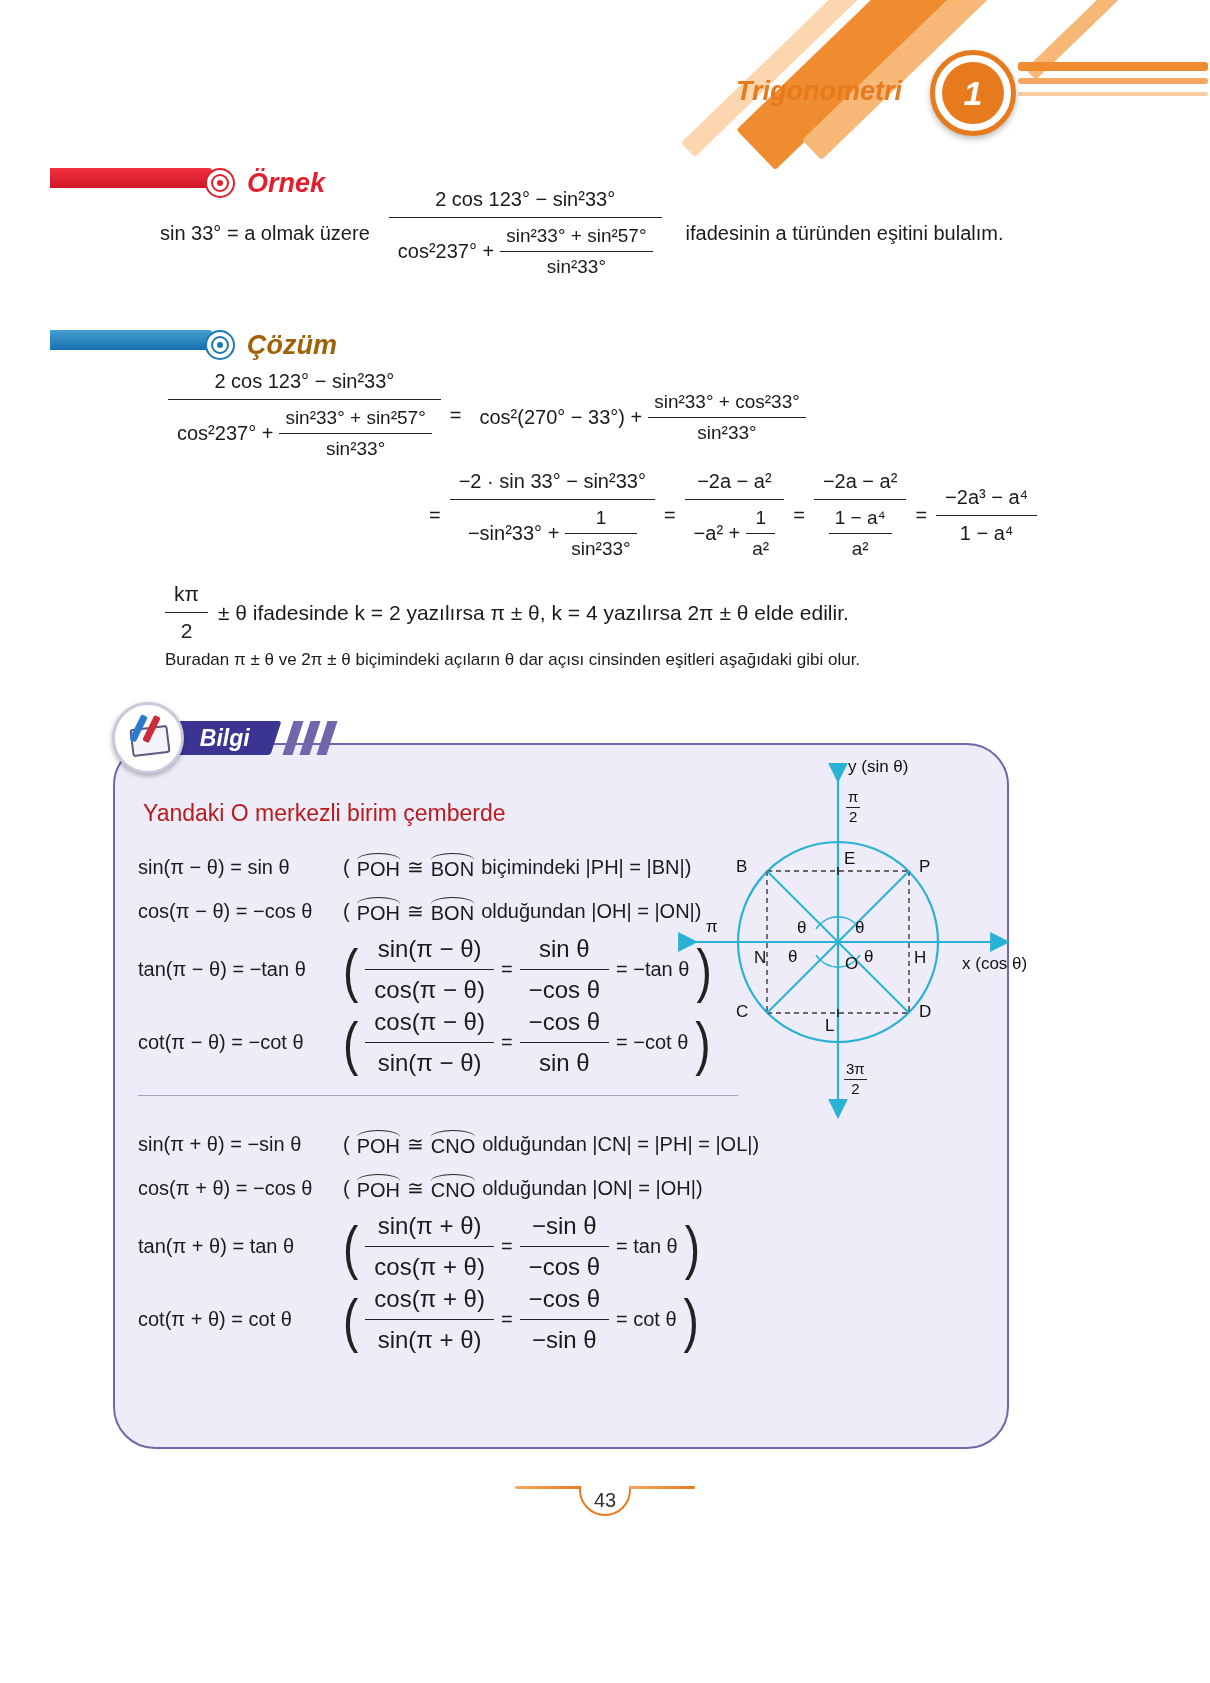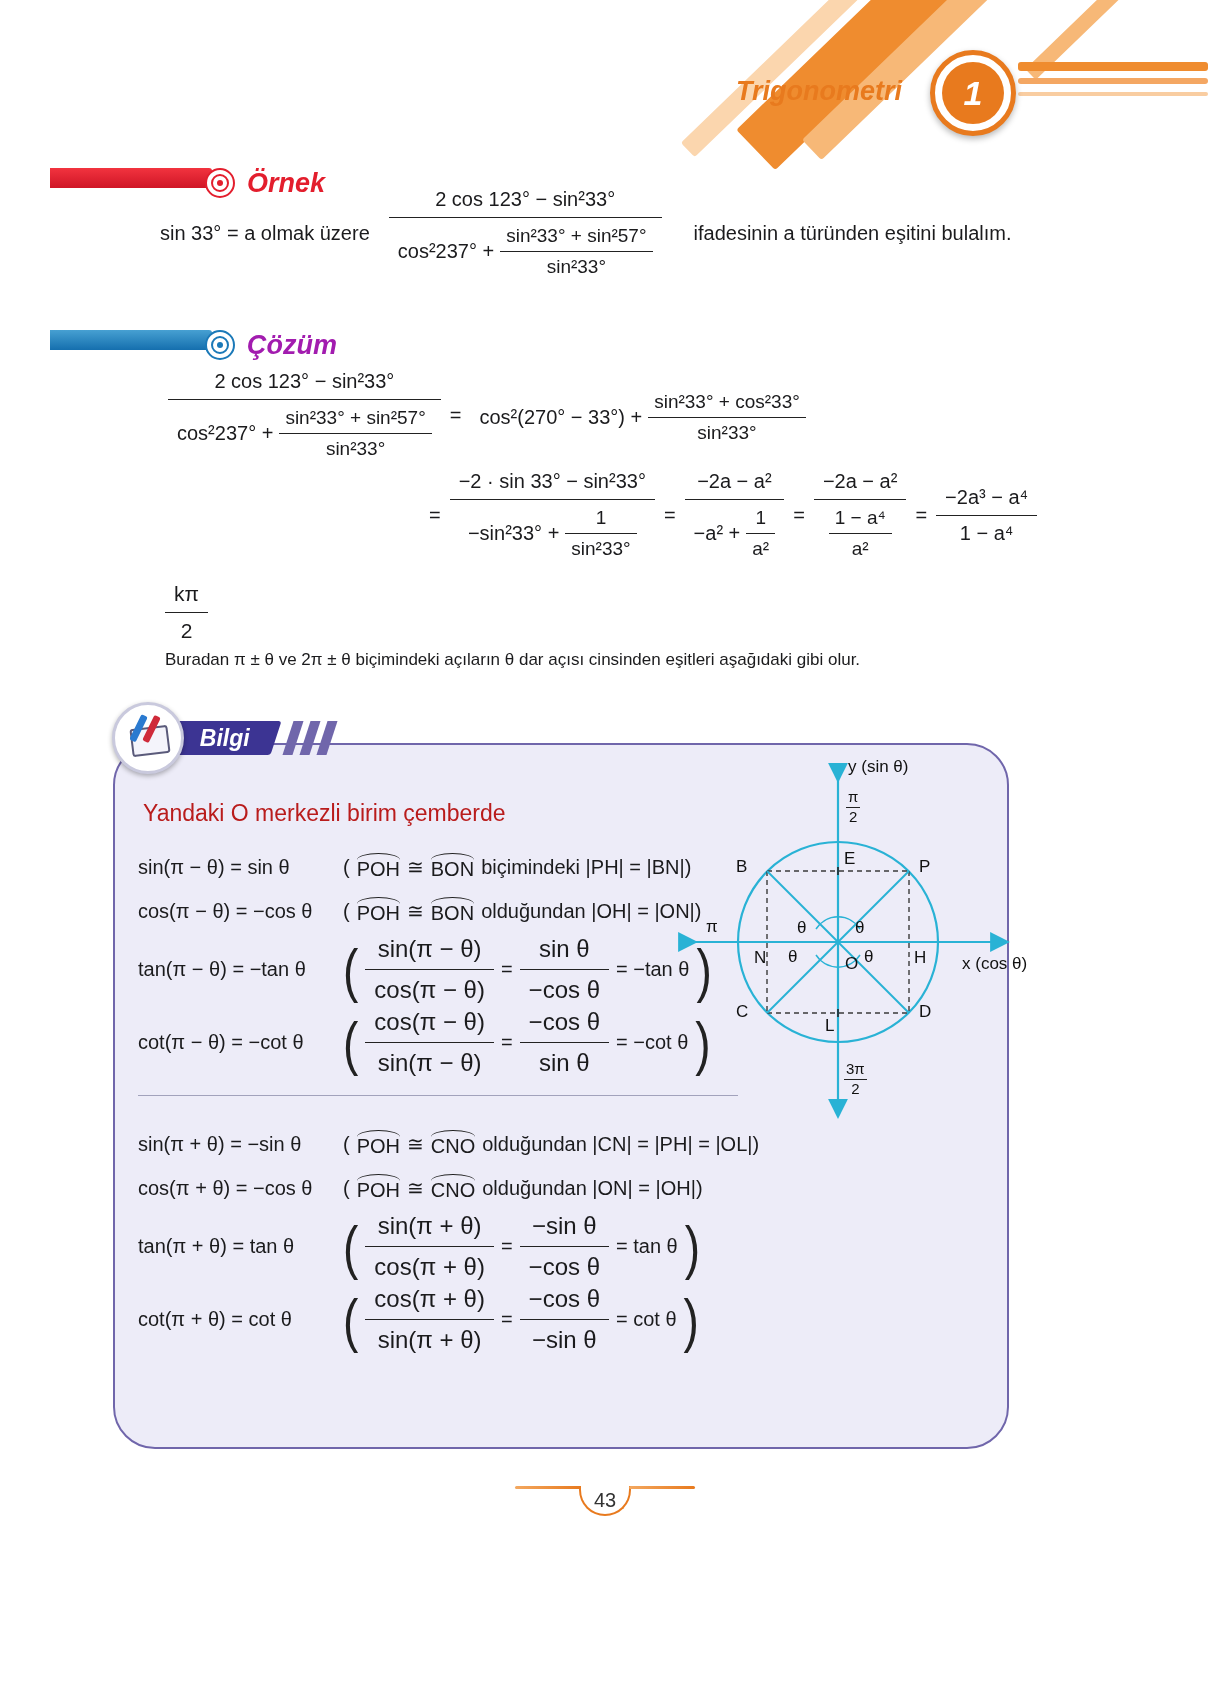--- a/index.html
+++ b/index.html
@@ -29,21 +29,21 @@
   .banner .mid{width:18px;height:18px;border-radius:50%;border:2.5px solid;display:flex;align-items:center;justify-content:center}
   .banner .dot{width:6px;height:6px;border-radius:50%}
   .banner .blabel{font-style:italic;font-weight:bold;font-size:27px;margin-left:12px}
   .banner.red .bar{background:linear-gradient(180deg,#f2333f,#cf1626)}
   .banner.red .rings,.banner.red .mid{border-color:#e31e2d}
   .banner.red .dot{background:#e31e2d}
   .banner.red .blabel{color:#e31e2d}
   .banner.blue .bar{background:linear-gradient(180deg,#47a0d2,#156fae)}
   .banner.blue .rings,.banner.blue .mid{border-color:#1b79b8}
   .banner.blue .dot{background:#1b79b8}
-  .banner.blue .blabel{color:#a21caf}
+  .banner.blue .blabel{color:#a16207}
 
   
   .math{position:absolute;display:flex;align-items:center;font-size:20px;color:#1b1b1d;white-space:nowrap}
   .math .op{margin:0 9px}
   .frac{display:inline-flex;flex-direction:column;align-items:stretch;text-align:center}
   .frac>.num{border-bottom:1.7px solid #222;padding:2px 9px 6px;display:flex;justify-content:center;align-items:center;gap:6px}
   .frac>.den{padding:6px 9px 2px;display:flex;justify-content:center;align-items:center;gap:6px}
   .frac .frac{font-size:.95em}
   .frac .frac>.num{padding:1px 6px 4px}
   .frac .frac>.den{padding:4px 6px 1px}
@@ -122,21 +122,21 @@
   <span class="frac">
     <span class="num">2 cos 123° − sin²33°</span>
     <span class="den">
       <span>cos²237° +</span>
       <span class="frac">
         <span class="num">sin²33° + sin²57°</span>
         <span class="den">sin²33°</span>
       </span>
     </span>
   </span>
-  <span style="margin-left:32px">ifadesinin a türünden eşitini bulalım.</span>
+  <span style="margin-left:24px">ifadesinin a türünden eşitini bulalım.</span>
 </div>
 
 <div class="banner blue" style="left:50px;top:330px">
   <div class="bar"></div>
   <div class="rings">
       <div class="mid">
         <div class="dot"></div>
       </div>
     </div>
   <div class="blabel">Çözüm</div>
@@ -203,20 +203,21 @@
     <span class="num">−2a³ − a⁴</span>
     <span class="den">1 − a⁴</span>
   </span>
 </div>
 
 <div class="math" style="left:165px;top:580px;font-size:21px">
   <span class="frac">
     <span class="num">kπ</span>
     <span class="den">2</span>
   </span>
+  <span style="margin-left:10px">± θ ifadesinde k = 2 yazılırsa π ± θ,  k = 4 yazılırsa 2π ± θ elde edilir.</span>
 </div>
 
 <div class="plain" style="left:165px;top:650px">Buradan π ± θ  ve  2π ± θ biçimindeki açıların θ dar açısı cinsinden eşitleri aşağıdaki gibi olur.</div>
 
 <div class="info-box"></div>
 
 <div class="info-header">
   <div class="info-icon">
     <span class="ibook"></span>
     <span class="ipen"></span>

